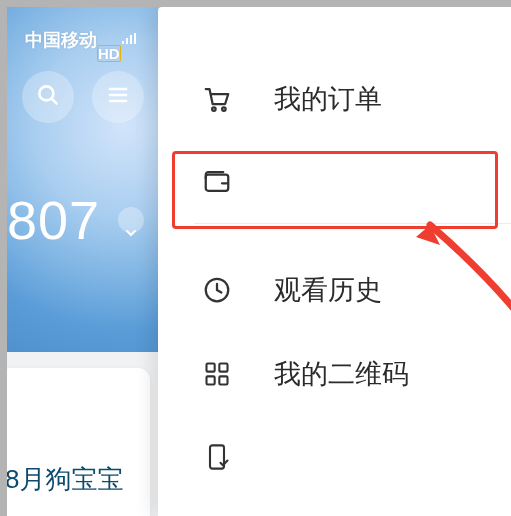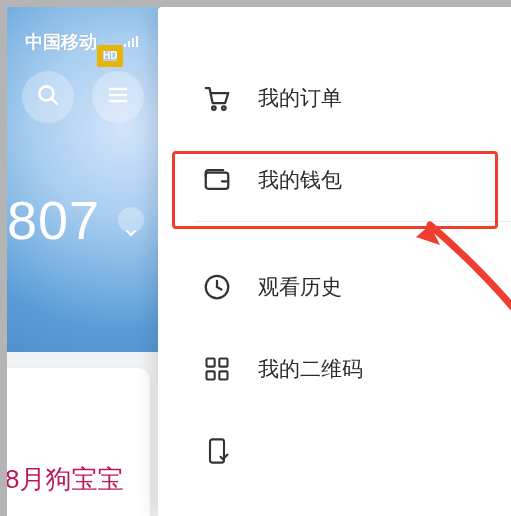--- a/index.html
+++ b/index.html
@@ -29,22 +29,22 @@
     position:absolute;top:0;left:0;width:100%;height:345px;
     background:radial-gradient(circle at 75% 35%, #d2e4fa 0%, #a9cef0 35%, #7eb4e3 60%, #5a9cd8 80%, #4f90cd 100%);
   }
   .status-bar{
     position:absolute;top:10px;left:18px;
     color:#fff;font-size:18px;font-weight:600;
     display:flex;align-items:center;gap:0;
     text-shadow:0 0 2px rgba(0,0,0,.15);
   }
   .status-hd{
-    font-size:10px;font-weight:700;
-    border:6px solid #eab308;border-radius:2px;
+    font-size:15px;font-weight:700;
+    border:1px solid #eab308;border-radius:2px;
     line-height:1;display:inline-block;margin-top:28px;
   }
   .top-icons{
     position:absolute;top:64px;left:0;width:100%;
     display:flex;gap:18px;justify-content:flex-end;
     padding-right:18px;box-sizing:border-box;
   }
   .round-btn{
     width:52px;height:52px;border-radius:50%;
     background:rgba(255,255,255,.28);
@@ -66,37 +66,37 @@
     position:absolute;top:345px;left:0;right:0;bottom:0;
     background:#f1f2f3;
   }
   .card{
     position:absolute;top:16px;left:-8px;right:12px;height:200px;
     background:#fff;border-radius:12px;
     box-shadow:0 2px 8px rgba(0,0,0,.06);
   }
   .card-title{
     position:absolute;top:94px;left:0;width:100%;
-    font-size:26px;color:#be185d;font-weight:500;
+    font-size:26px;color:#0c4a6e;font-weight:500;
     padding-left:6px;box-sizing:border-box;
     white-space:nowrap;
   }
 
   
   .drawer{
     position:absolute;top:7px;left:158px;right:0;bottom:0;
     background:#fff;
     box-shadow:-6px 0 18px rgba(0,0,0,.10);
     border-top-left-radius:4px;
   }
   .menu-item{
     display:flex;align-items:center;
-    gap:24px;
+    gap:40px;
     padding:24px 0 24px 42px;
-    font-size:21px;color:#2b2b2b;
+    font-size:27px;color:#2b2b2b;
     font-weight:500;
   }
   .menu-sep{
     height:1px;background:#ececec;margin:0 0 0 36px;
   }
   .menu-icon{
     width:34px;height:34px;flex:none;color:#444;
     display:flex;align-items:center;justify-content:center;
   }
   .highlight-box{
@@ -179,21 +179,20 @@
   </div>
 
   <div class="menu-item">
     <span class="menu-icon">
       <svg width="30" height="30" viewBox="0 0 24 24" fill="none" stroke="#333" stroke-width="1.8" stroke-linecap="round" stroke-linejoin="round">
           <rect x="3" y="6" width="18" height="13" rx="2"></rect>
           <path d="M3 9V6a2 2 0 0 1 2-2h12"></path>
           <path d="M16 13h4"></path>
         </svg>
     </span>
-    <span>我的钱包</span>
   </div>
 
   <div class="menu-sep"></div>
 
   <div style="height:24px"></div>
 
   <div class="menu-item">
     <span class="menu-icon">
       <svg width="30" height="30" viewBox="0 0 24 24" fill="none" stroke="#333" stroke-width="1.8" stroke-linecap="round">
           <circle cx="12" cy="12" r="9"></circle>

